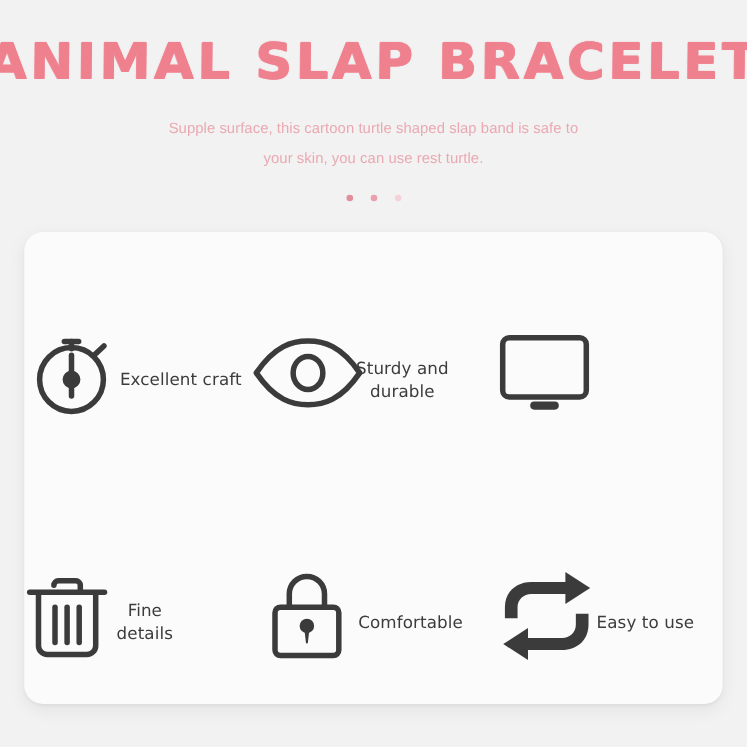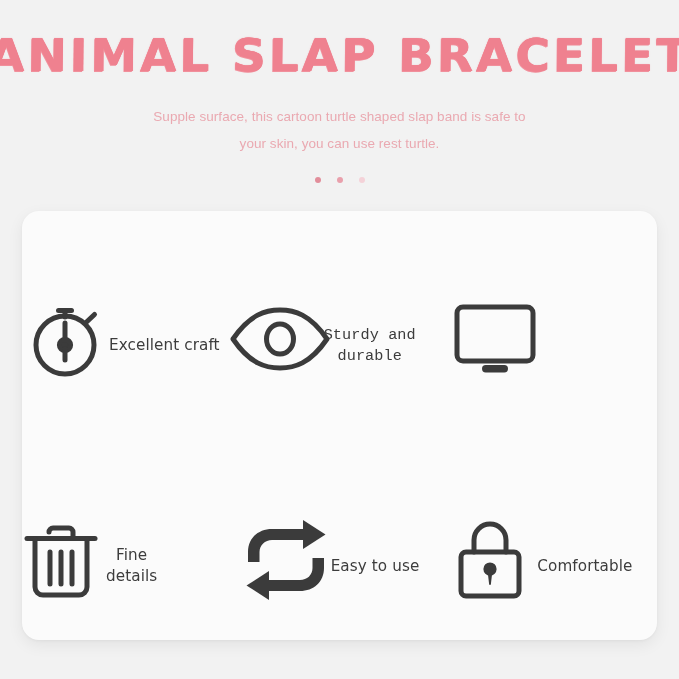--- a/index.html
+++ b/index.html
@@ -123,21 +123,21 @@
 
   
   .nudge-a  { transform: translateX(-3px); }
   .nudge-b  { transform: translateX(0px); }
   .nudge-c  { transform: translateX(4px); }
   .nudge-d  { transform: translateX(-7px); }
   .nudge-e  { transform: translateX(-1px); }
   .nudge-f  { transform: translateX(6px); }
 
   .lbl-nudge-a { transform: translateX(-5px); }
-  .lbl-nudge-b { transform: translateX(-2px); font-family: Liberation Mono, monospace; }
+  .lbl-nudge-b { transform: translateX(-2px); }
   .lbl-nudge-c { transform: translateX(4px); }
   .lbl-nudge-d { transform: translateX(-8px); }
   .lbl-nudge-e { transform: translateX(0px); }
   .lbl-nudge-f { transform: translateX(5px); }
 
   .ico { fill: none; stroke: #3b3b3b; stroke-width: 5; stroke-linecap: round; stroke-linejoin: round; }
   .ico-fill { fill: #3b3b3b; stroke: none; }
 </style>
 </head>
 <body>
@@ -205,41 +205,41 @@
           <path class="ico" d="M29 33 v32" stroke-width="4.6"></path>
           <path class="ico" d="M40 33 v32" stroke-width="4.6"></path>
           <path class="ico" d="M51 33 v32" stroke-width="4.6"></path>
         </svg>
       </div>
       <div class="feat-label lbl-nudge-d">Fine
 details</div>
     </div>
 
     <div class="cell row2">
-      <div class="icon-wrap nudge-f">
-        <svg width="92" height="76" viewBox="0 0 92 76" aria-hidden="true">
-
-          <path class="ico-fill" d="M8 40 L8 30 C8 16 18.5 7 32 7 L67 7 L67 18 L32 18
-                                     C25 18 19.5 23 19.5 30 L19.5 40 Z"></path>
-          <path class="ico-fill" d="M63 -2 L85.5 12.5 L63 27 Z"></path>
-
-          <path class="ico-fill" d="M84 36 L84 46 C84 60 73.5 69 60 69 L25 69 L25 58 L60 58
-                                     C67 58 72.5 53 72.5 46 L72.5 36 Z"></path>
-          <path class="ico-fill" d="M29 49 L6.5 63.5 L29 78 Z"></path>
-        </svg>
-      </div>
-      <div class="feat-label lbl-nudge-f">Easy to use</div>
-    </div>
-
-    <div class="cell row2">
       <div class="icon-wrap nudge-e">
         <svg width="76" height="82" viewBox="0 0 76 82" aria-hidden="true">
           <path class="ico" d="M22 33 V21 a16 16 0 0 1 32 0 v12" stroke-width="6.4"></path>
           <rect class="ico" x="9" y="33" width="58" height="44" rx="5" stroke-width="6"></rect>
           <circle class="ico-fill" cx="38" cy="50" r="6.6"></circle>
           <path class="ico-fill" d="M35.8 54 h4.4 l-1.3 11 a0.9 0.9 0 0 1 -1.8 0 Z"></path>
         </svg>
       </div>
       <div class="feat-label lbl-nudge-e">Comfortable</div>
     </div>
 
+    <div class="cell row2">
+      <div class="icon-wrap nudge-f">
+        <svg width="92" height="76" viewBox="0 0 92 76" aria-hidden="true">
+
+          <path class="ico-fill" d="M8 40 L8 30 C8 16 18.5 7 32 7 L67 7 L67 18 L32 18
+                                     C25 18 19.5 23 19.5 30 L19.5 40 Z"></path>
+          <path class="ico-fill" d="M63 -2 L85.5 12.5 L63 27 Z"></path>
+
+          <path class="ico-fill" d="M84 36 L84 46 C84 60 73.5 69 60 69 L25 69 L25 58 L60 58
+                                     C67 58 72.5 53 72.5 46 L72.5 36 Z"></path>
+          <path class="ico-fill" d="M29 49 L6.5 63.5 L29 78 Z"></path>
+        </svg>
+      </div>
+      <div class="feat-label lbl-nudge-f">Easy to use</div>
+    </div>
+
   </div>
 </div>
 
 </body></html>

